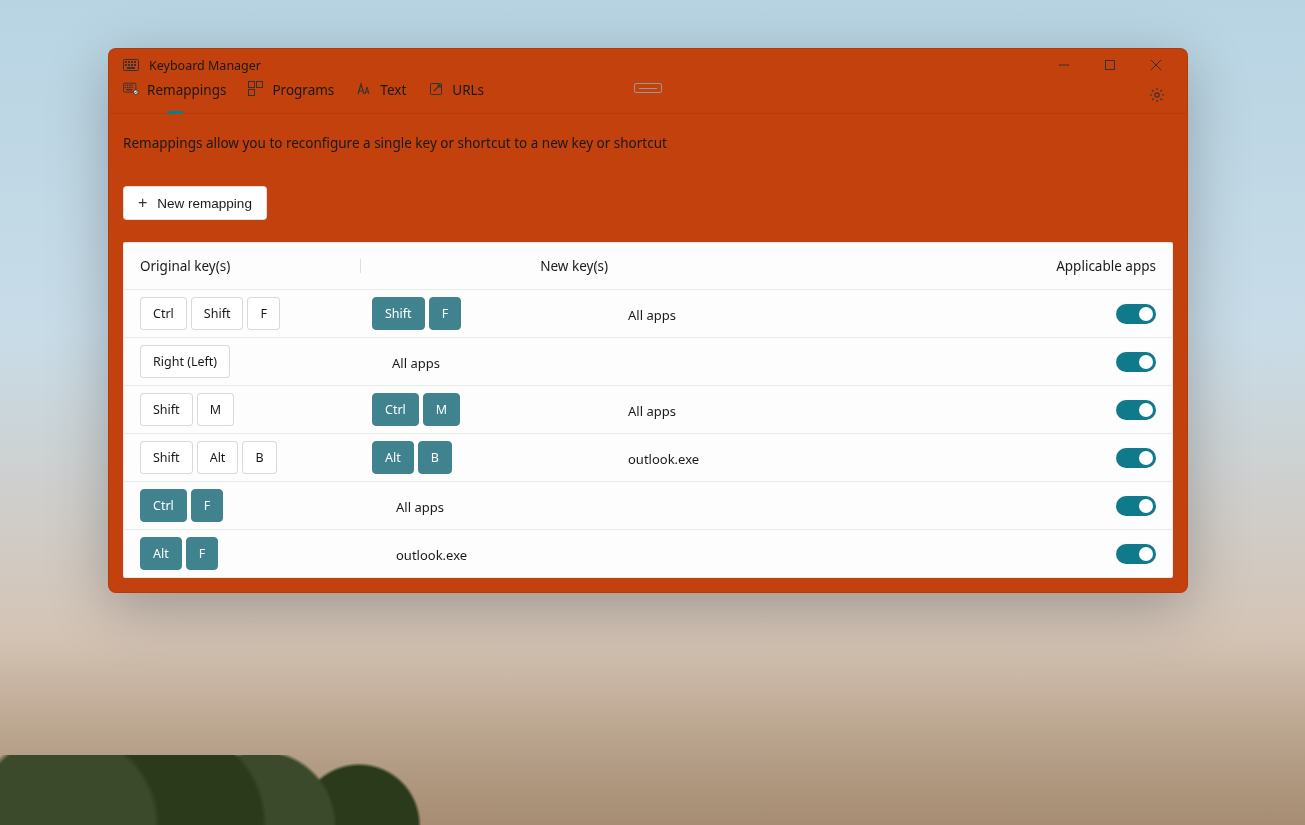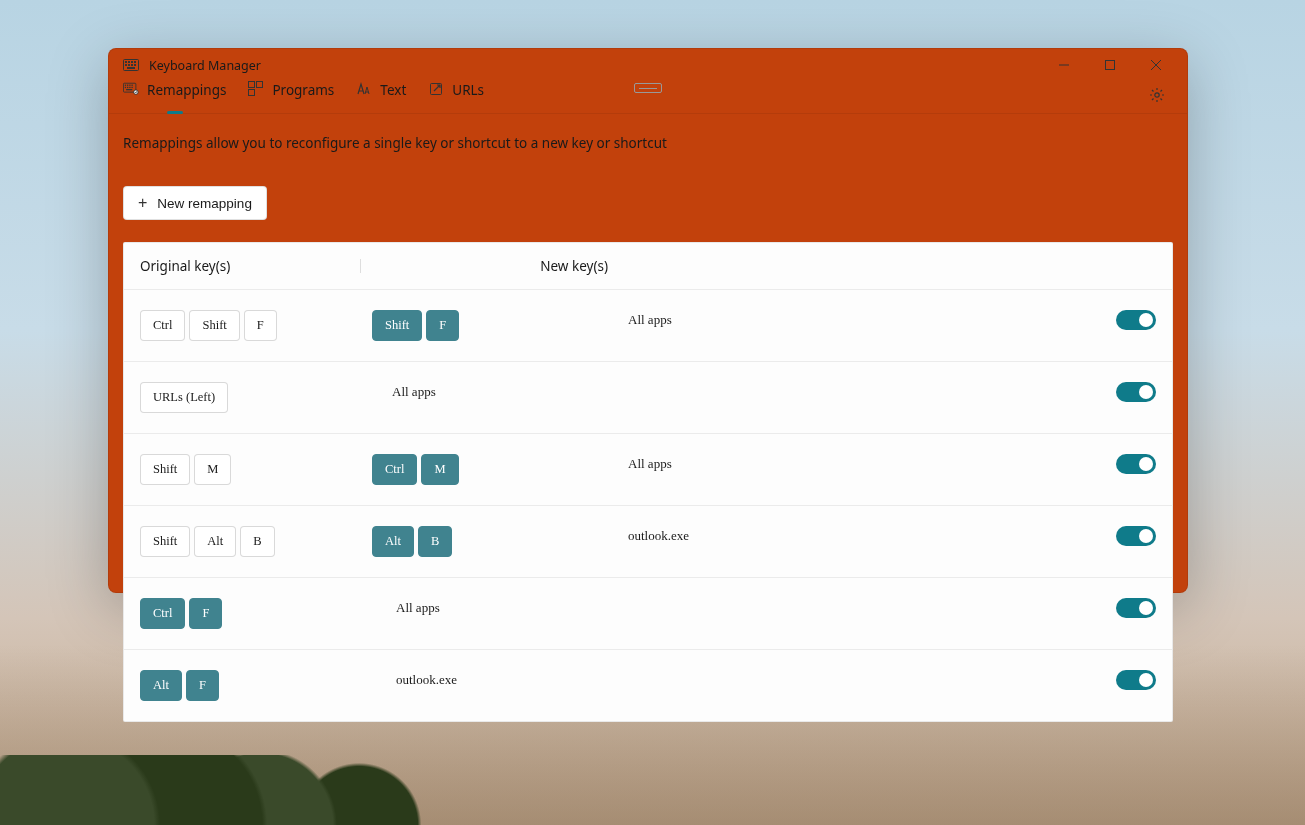--- a/index.html
+++ b/index.html
@@ -202,25 +202,24 @@
       position:absolute;
       left:-12px;
       top:2px;
       bottom:2px;
       width:1px;
       background:rgba(0,0,0,0.12);
     }
     .table-header .col-new, .table-header .col-apps { position:relative;text-align:right; }
     .table-row {
       display: flex;
-      align-items:flex-start;
-      padding: 20px 16px;
+      align-items:center;
+      padding: 0 16px;
       border-top: 1px solid rgba(0,0,0,0.07);
       min-height:48px;
-      font-family:Liberation Serif, serif;
     }
     .keys { display:flex; gap:4px; }
     .keycap {
       display:inline-flex;
       align-items:center;
       justify-content:center;
       min-width:32px;
       padding: 7px 12px;
       font-size:12.5px;
       border-radius:4px;
@@ -363,20 +362,21 @@
 
     <button class="new-btn">
       <span class="plus-icon">+</span>
       <span>New remapping</span>
     </button>
 
     <div class="table">
       <div class="table-header">
         <div class="col-orig">Original key(s)</div>
         <div class="col-new">New key(s)</div>
+        <div class="col-apps">Applicable apps</div>
       </div>
       <div id="rows-container">
           <div class="table-row">
             <div class="col-orig">
               <div class="keys">
                 <span class="keycap">Ctrl</span>
                 <span class="keycap">Shift</span>
                 <span class="keycap">F</span>
               </div>
             </div>
@@ -387,21 +387,21 @@
               </div>
             </div>
             <div class="col-apps"><span class="app-text">All apps</span></div>
             <div class="col-toggle">
               <div class="toggle"></div>
             </div>
           </div>
           <div class="table-row">
             <div class="col-orig">
               <div class="keys">
-                <span class="keycap">URLs (Left)</span>
+                <span class="keycap">Right (Left)</span>
               </div>
             </div>
             <div class="col-apps"><span class="app-text">All apps</span></div>
             <div class="col-toggle">
               <div class="toggle"></div>
             </div>
           </div>
           <div class="table-row">
             <div class="col-orig">
               <div class="keys">

